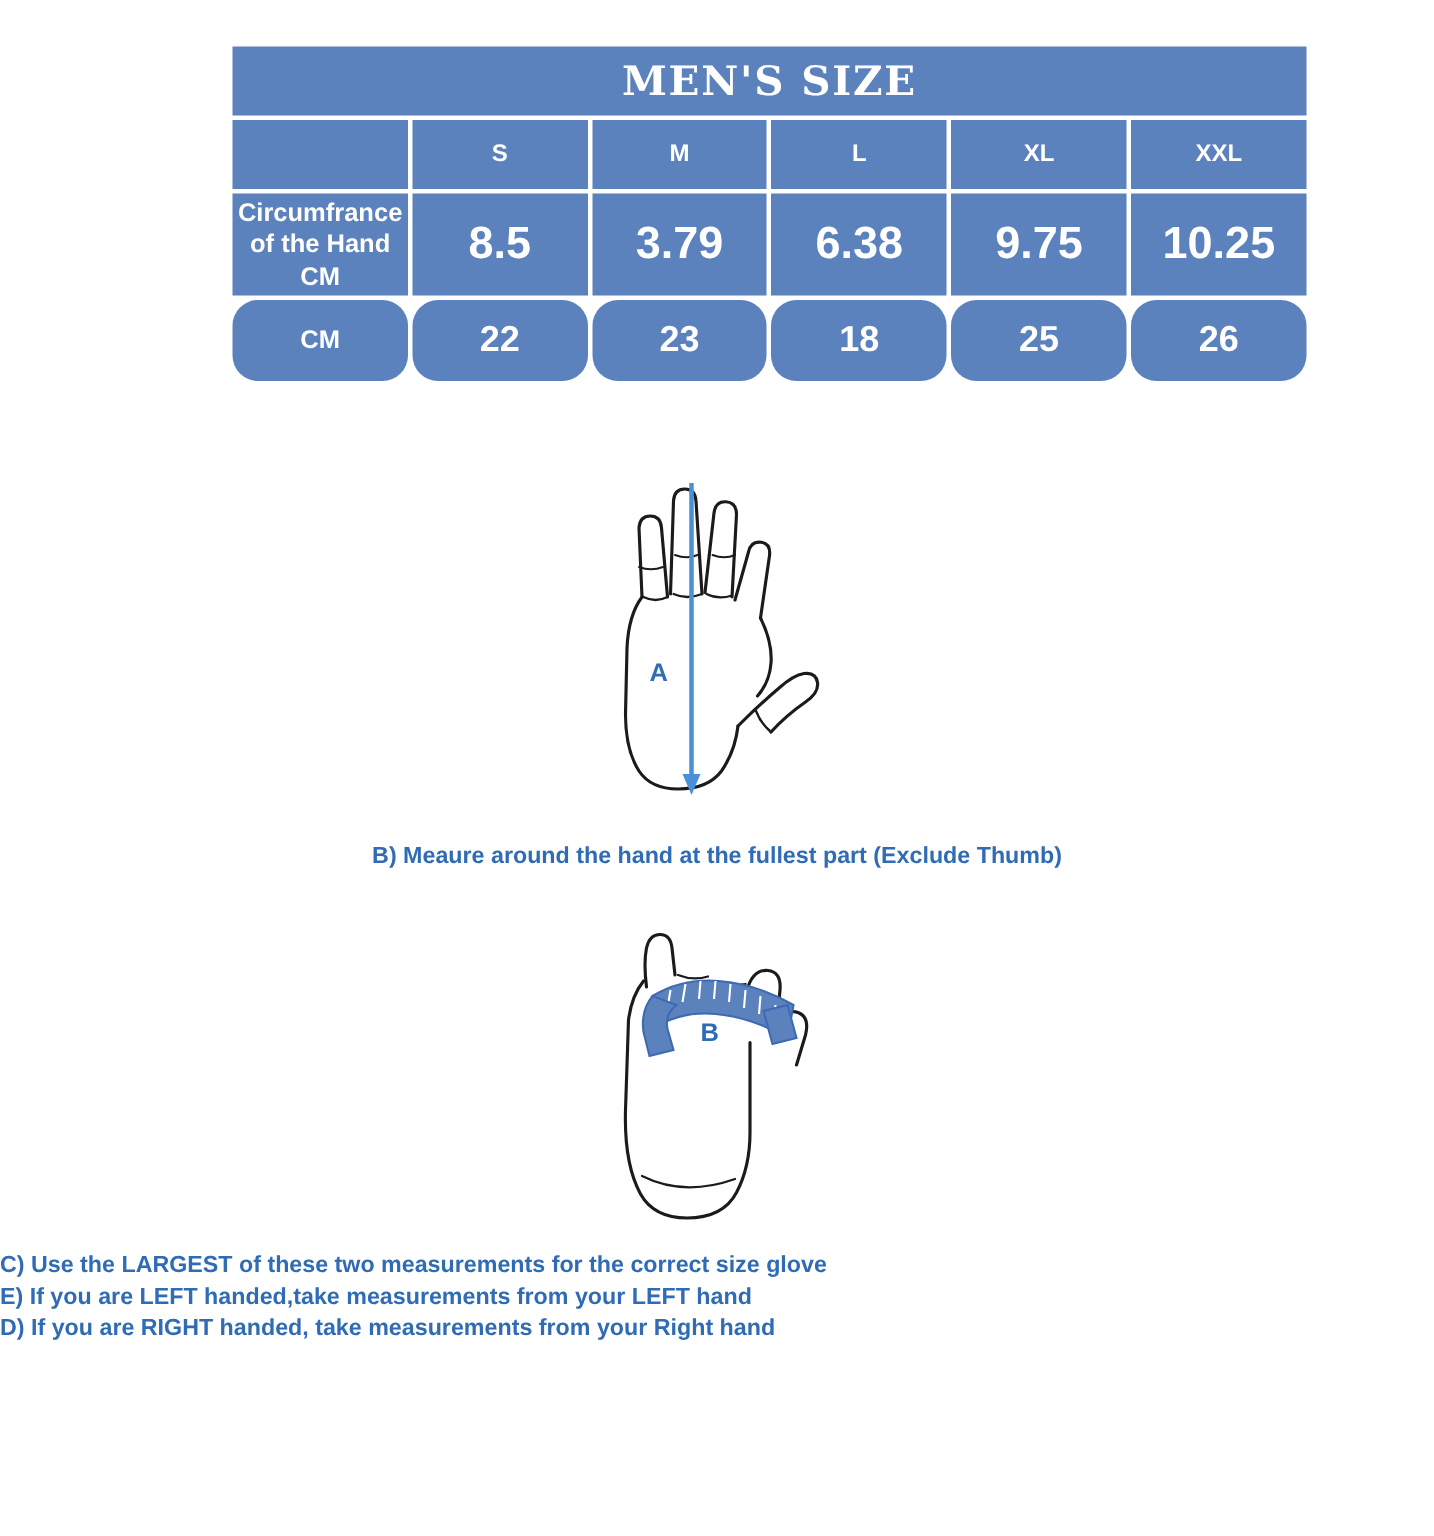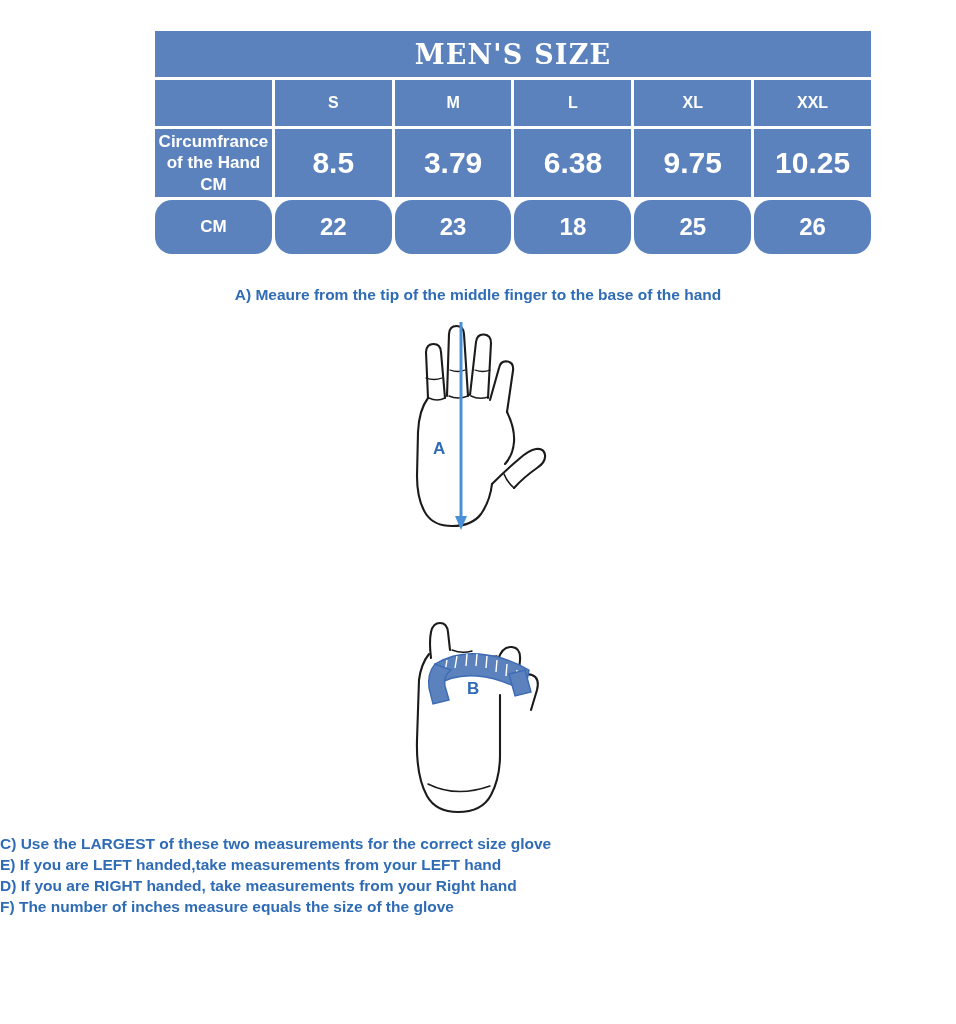--- a/index.html
+++ b/index.html
@@ -136,21 +136,20 @@
         <td class="row-label center">CM</td>
         <td class="val-med">22</td>
         <td class="val-med">23</td>
         <td class="val-med">18</td>
         <td class="val-med">25</td>
         <td class="val-med">26</td>
       </tr>
     </tbody>
   </table>
 
-  <div class="caption cap-a">A) Meaure from the tip of the middle finger to the base of the hand</div>
 
   <div class="illus illus-a">
     <svg width="170" height="232" viewBox="0 0 170 232" xmlns="http://www.w3.org/2000/svg">
 
       <g fill="none" stroke="#1b1b1b" stroke-width="2.1" stroke-linecap="round" stroke-linejoin="round">
 
         <path d="M33 86 L31 40 q0.5 -8 7.5 -8 q7 0 7.5 8 L50 86"></path>
 
         <path d="M52 84 L54 22 q0.5 -8 7.5 -8 q7 0 7.5 8 L73 84"></path>
 
@@ -174,20 +173,21 @@
       </g>
 
       <g>
         <line x1="66" y1="10" x2="66" y2="206" stroke="#4a90d9" stroke-width="3"></line>
         <polygon points="66,218 60,204 72,204" fill="#4a90d9"></polygon>
       </g>
     </svg>
   </div>
   <div class="letter-label lab-a">A</div>
 
+  <div class="caption cap-b">B) Meaure around the hand at the fullest part (Exclude Thumb)</div>
 
   <div class="illus illus-b">
     <svg width="170" height="230" viewBox="0 0 170 230" xmlns="http://www.w3.org/2000/svg">
       <g fill="none" stroke="#1b1b1b" stroke-width="2.1" stroke-linecap="round" stroke-linejoin="round">
 
         <path d="M36 70 q-2 -16 0 -26 q2 -9 9 -9 q7 0 8 9 l2 18"></path>
         <path d="M34 66 q-8 10 -10 26 l-2 60 q-1 36 10 56 q9 16 31 16 q24 0 33 -17 q9 -17 9 -40 l0 -60"></path>
 
         <path d="M103 72 q4 -14 14 -13 q9 1 8 13 l-2 22"></path>
         <path d="M123 96 q6 -12 14 -9 q8 3 5 15 l-6 20"></path>
@@ -215,16 +215,15 @@
         <path d="M130 82 l6 22 l-16 4 l-6 -22 z" fill="#5b82bd" stroke="#3d6bb3" stroke-width="1.4"></path>
       </g>
     </svg>
   </div>
   <div class="letter-label lab-b">B</div>
 
   <div class="footer-lines">
     <div>C) Use the LARGEST of these two measurements for the correct size glove</div>
     <div>E) If you are LEFT handed,take measurements from your LEFT hand</div>
     <div>D) If you are RIGHT handed, take measurements from your Right hand</div>
-    <div>F) The number of inches measure equals the size of the glove</div>
   </div>
 
 </div>
 
 </body></html>

